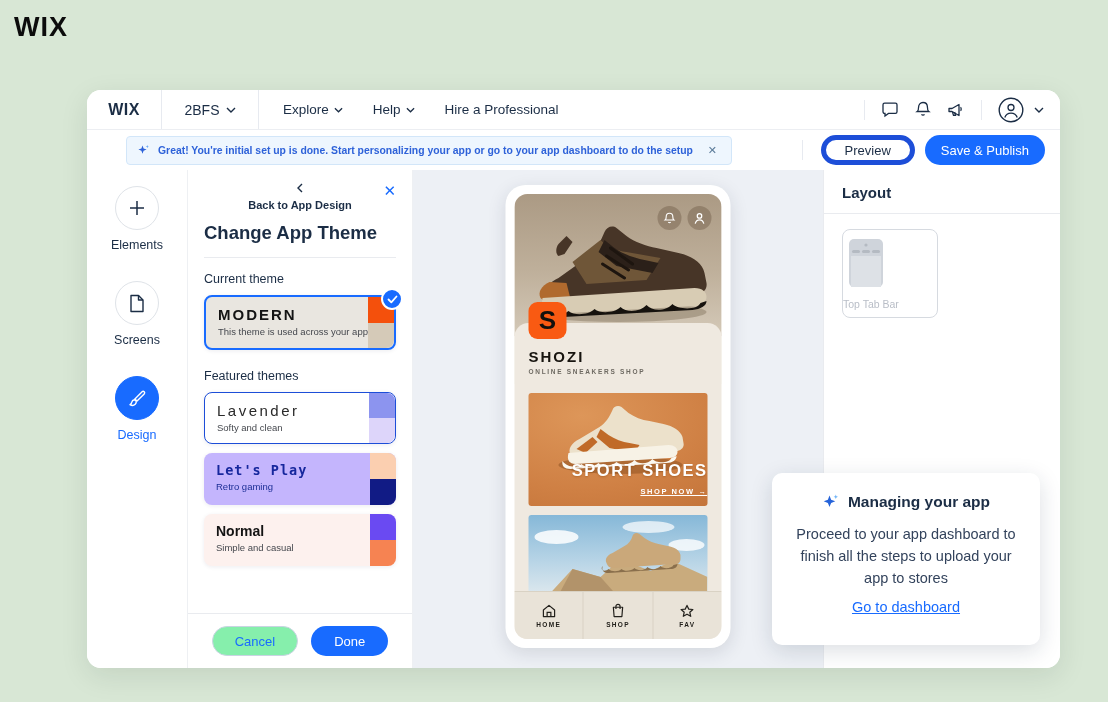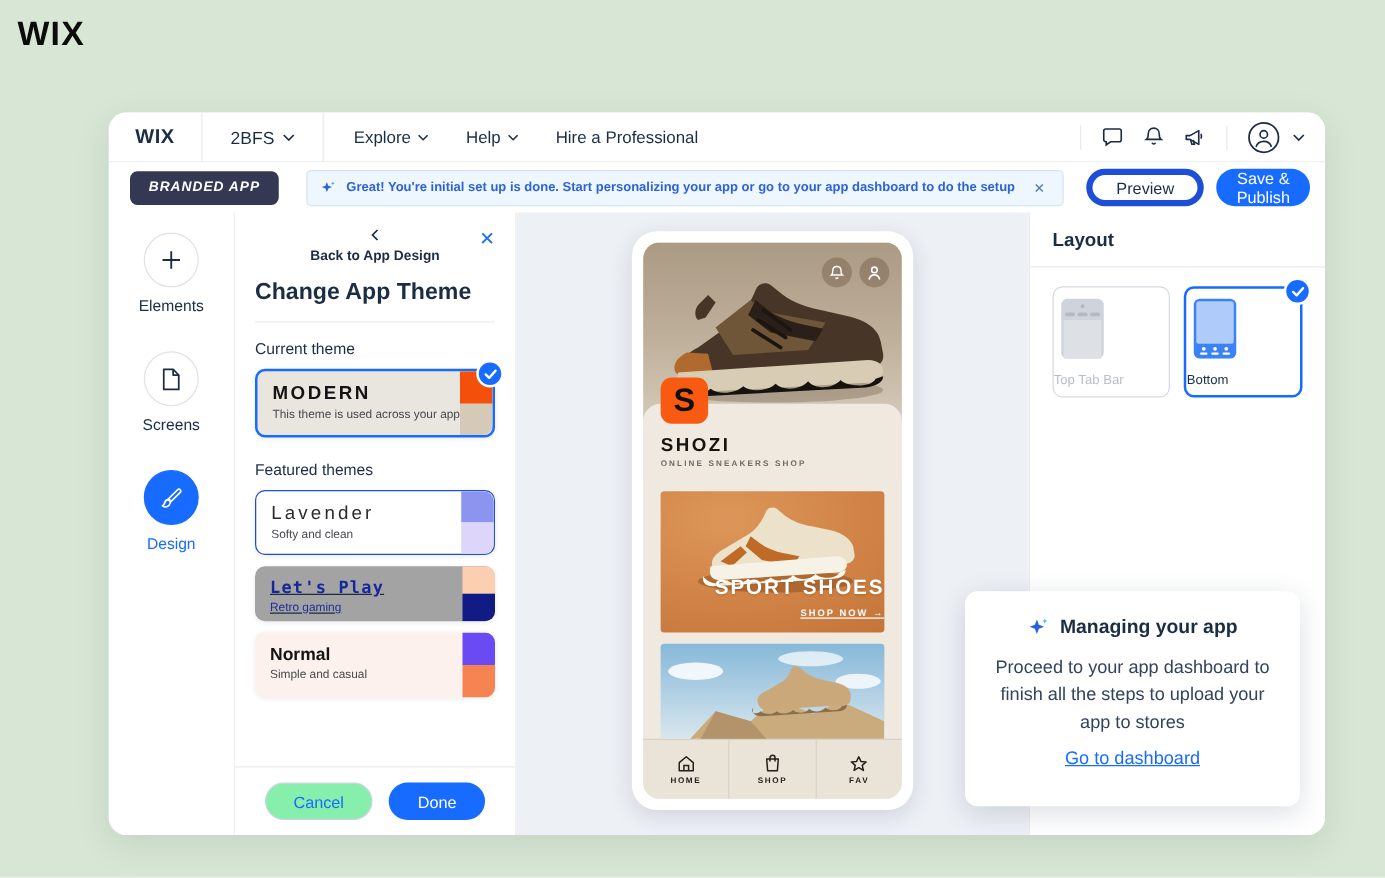--- a/index.html
+++ b/index.html
@@ -75,21 +75,21 @@
   .theme-card { margin-top:9px; height:55px; border-radius:8px; display:flex; overflow:visible; position:relative; cursor:pointer; box-shadow:0 1px 4px rgba(20,30,60,.08); }
   .theme-card .tc-inner { flex:1; display:flex; overflow:hidden; border-radius:inherit; }
   .tc-text { flex:1; padding:9px 12px; min-width:0; }
   .tc-name { font-size:15px; font-weight:800; letter-spacing:2px; color:#141414; white-space:nowrap; }
   .tc-desc { margin-top:3px; font-size:9.5px; color:#45484e; white-space:nowrap; }
   .tc-swatches { width:26px; flex:none; display:flex; flex-direction:column; }
   .tc-swatches div { flex:1; }
   .card-current { border:2px solid #186bff; background:#e9e6e0; }
   .card-lavender { height:52px; background:#fff; border:1px solid #1d4ed8; }
   .card-lavender .tc-name { font-weight:400; letter-spacing:2.5px; color:#2a2a2a; }
-  .card-letsplay { height:44px; background:#a3a3a3;text-decoration:underline; }
+  .card-letsplay { height:52px; background:#c4b5fd; }
   .card-letsplay .tc-name { font-family:"DejaVu Sans Mono", monospace; font-size:13.5px; font-weight:700; letter-spacing:1px; color:#16279d; }
   .card-letsplay .tc-desc { color:#1d2f96; }
   .card-normal { height:52px; background:#fdf1ee; }
   .card-normal .tc-name { letter-spacing:0; font-size:14px; }
   .check-badge {
     position:absolute; top:-9px; right:-9px; width:22px; height:22px; border-radius:50%;
     background:#186bff; border:2px solid #fff; display:flex; align-items:center; justify-content:center;
   }
   .featured-label { margin-top:19px; }
   .tp-footer { flex:none; border-top:1px solid #e9ebef; padding:12px 16px; display:flex; justify-content:center; gap:13px; }
@@ -213,21 +213,20 @@
         <span>
             <svg width="10" height="6" viewBox="0 0 10 6">
               <path d="M1 1l4 4 4-4" stroke="currentColor" fill="none" stroke-width="1.4"></path>
             </svg>
           </span>
       </div>
     </div>
   </div>
 
   <div class="subbar">
-    <div class="badge">BRANDED APP</div>
     <div class="banner">
       <span>
         <svg width="13" height="13" viewBox="0 0 13 13">
             <path d="M5.5 1.5l1.1 3 3 1.1-3 1.1-1.1 3-1.1-3-3-1.1 3-1.1z" fill="#2e62d9"></path>
             <path d="M10.3 1l.45 1.2 1.2.45-1.2.45-.45 1.2-.45-1.2-1.2-.45 1.2-.45z" fill="#63a4f5"></path>
           </svg>
       </span>
       <span class="banner-text"><span>Great! You're initial set up is done. Start personalizing your app or go to your app dashboard to do the setup  steps and </span></span>
       <span class="banner-close">✕</span>
     </div>
@@ -456,42 +455,20 @@
                 <rect x="6" y="2" width="34" height="48" rx="5" fill="#cfd4db"></rect>
                 <circle cx="23" cy="8" r="1.6" fill="#b4bac2"></circle>
                 <rect x="9" y="13" width="8" height="3" rx="1.5" fill="#b4bac2"></rect>
                 <rect x="19" y="13" width="8" height="3" rx="1.5" fill="#b4bac2"></rect>
                 <rect x="29" y="13" width="8" height="3" rx="1.5" fill="#b4bac2"></rect>
                 <rect x="8" y="19" width="30" height="31" fill="#dde1e6"></rect>
               </svg>
           </span>
           <span class="lp-label">Top Tab Bar</span>
         </div>
-        <div class="lp-card active">
-          <span>
-            <svg width="46" height="50" viewBox="0 0 46 50">
-                <rect x="6" y="2" width="34" height="48" rx="5" fill="#3b82f6"></rect>
-                <rect x="8" y="4" width="30" height="34" rx="2" fill="#aecbfa"></rect>
-                <g fill="#ffffff">
-                  <circle cx="14" cy="42" r="1.5"></circle>
-                  <rect x="11" y="45" width="6" height="1.8" rx="0.9"></rect>
-                  <circle cx="23" cy="42" r="1.5"></circle>
-                  <rect x="20" y="45" width="6" height="1.8" rx="0.9"></rect>
-                  <circle cx="32" cy="42" r="1.5"></circle>
-                  <rect x="29" y="45" width="6" height="1.8" rx="0.9"></rect>
-                </g>
-              </svg>
-          </span>
-          <span class="lp-label">Bottom</span>
-          <div class="check-badge">
-            <svg width="11" height="9" viewBox="0 0 11 9">
-                <path d="M1.5 4.5l2.8 2.8L9.5 1.5" stroke="#fff" fill="none" stroke-width="1.8" stroke-linecap="round" stroke-linejoin="round"></path>
-              </svg>
-          </div>
-        </div>
       </div>
     </div>
   </div>
 
   <div class="popup">
     <div class="popup-titlerow">
       <span>
         <svg width="18" height="18" viewBox="0 0 18 18">
             <path d="M7.5 2.5l1.6 4.2 4.2 1.6-4.2 1.6-1.6 4.2-1.6-4.2-4.2-1.6 4.2-1.6z" fill="#2563d9"></path>
             <path d="M13.8 1.6l.6 1.6 1.6.6-1.6.6-.6 1.6-.6-1.6-1.6-.6 1.6-.6z" fill="#6ab1f7"></path>

